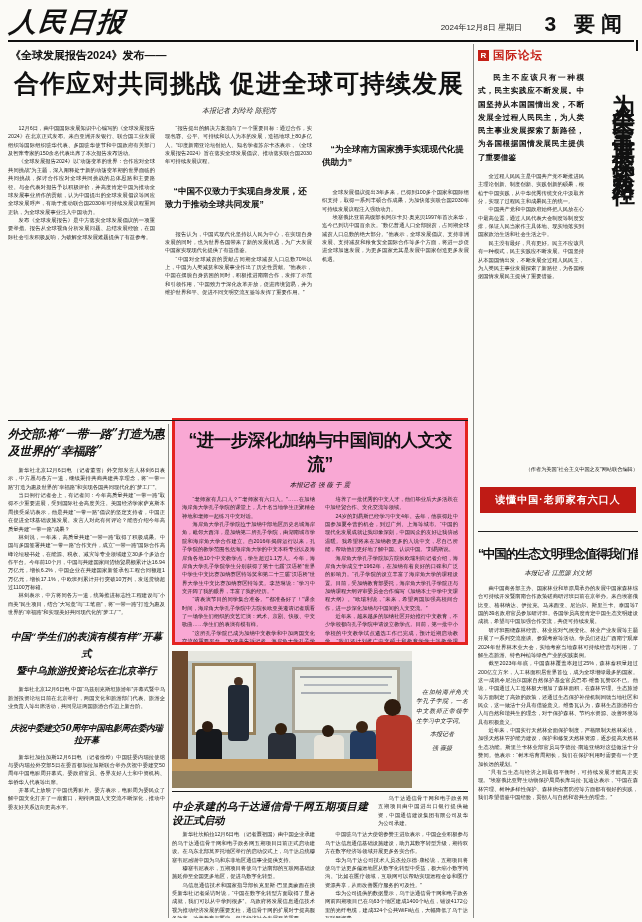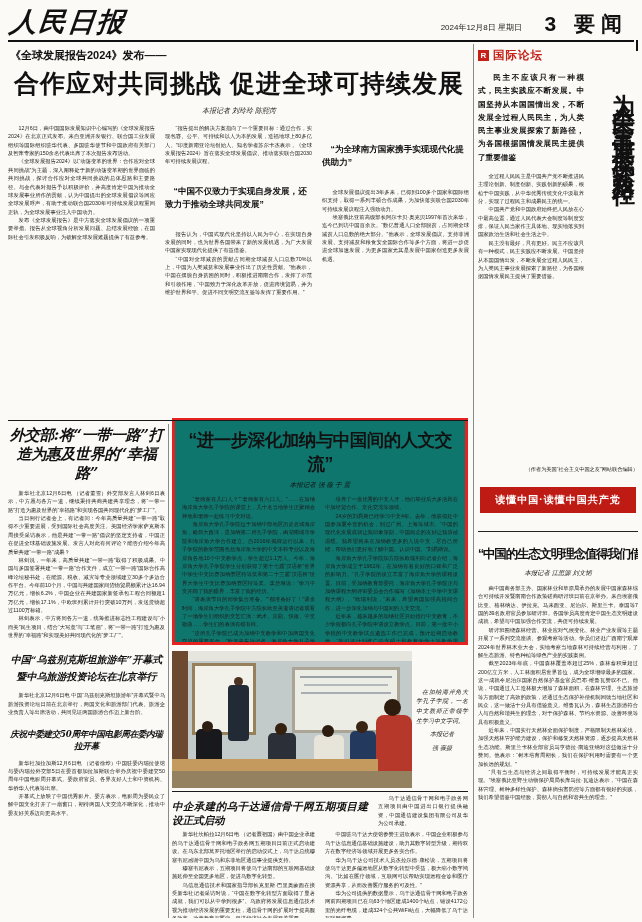--- a/index.html
+++ b/index.html
@@ -23,27 +23,27 @@
   .lead-hl{font-size:25px;font-weight:bold;text-align:center;letter-spacing:1px;margin:4px 0 6px;}
   .lead-by{font-size:7px;text-align:center;font-family:Liberation Sans, sans-serif;font-style:italic;margin-bottom:8px;color:#222;}
   .leadcols{display:flex;gap:10px;}
   .leadcol{width:147px;overflow:hidden;height:288px;}
   .bd p{margin:0;text-indent:2em;font-size:5.3px;line-height:1.58;text-align:justify;color:#1c1c1c;}
   .subhead{font-size:8.6px;font-weight:bold;line-height:1.5;margin:19px 0;text-indent:1em;}
 
   
   #leftcol{left:8px;top:420px;width:157px;height:500px;overflow:hidden;}
   .kai-hl{font-family:"DejaVu Serif",serif;font-style:italic;font-weight:bold;}
-  .hl-diplomacy{font-size:15px;letter-spacing:-0.4px;margin:6px 0;text-align:center;}
+  .hl-diplomacy{font-size:12px;letter-spacing:-0.4px;margin:6px 0;}
   .hl-two{font-size:10px;text-align:center;line-height:1.7;margin:12px 0 6px;}
   .hl-film{font-size:8.6px;letter-spacing:-0.3px;margin:12px 0 6px;text-align:center;}
 
   
   #redbox{left:172px;top:418px;width:296px;height:227px;border:3px solid #e42320;
-          background:#0f766e;box-sizing:border-box;padding:4px 7px;overflow:hidden;}
+          background:#f9a8d4;box-sizing:border-box;padding:4px 7px;overflow:hidden;}
   .ghana-hl{font-size:17.5px;font-weight:bold;text-align:center;letter-spacing:-0.5px;margin:3px 0 5px;}
   .ghana-by{font-size:6.5px;text-align:center;font-family:"DejaVu Serif",serif;font-style:italic;margin-bottom:5px;}
   .twocol{column-count:2;column-gap:10px;}
 
   
   #photo-wrap{left:172px;top:651px;width:296px;height:137px;}
   #photo{position:absolute;left:0;top:0;width:240px;height:137px;overflow:hidden;background:#c2cbc9;}
   #caption{position:absolute;left:244px;top:0;width:52px;height:137px;
            font-family:"DejaVu Serif",serif;font-style:italic;font-size:6px;line-height:1.6;
            color:#222;display:flex;flex-direction:column;justify-content:center;text-align:justify;}
@@ -113,21 +113,21 @@
 
   <div class="abs" id="leftcol">
     <div class="kai-hl hl-diplomacy">外交部:将“一带一路”打造为惠及世界的“幸福路”</div>
     <div class="bd">
       <p>新华社北京12月6日电 （记者董雪）外交部发言人林剑6日表示，中方愿与各方一道，继续秉持共商共建共享理念，将“一带一路”打造为惠及世界的“幸福路”和实现各国共同现代化的“梦工厂”。</p>
       <p>当日例行记者会上，有记者问：今年高质量共建“一带一路”取得不少重要进展，受到国际社会高度关注。美国经济学家萨克斯本周接受采访表示，他是共建“一带一路”倡议的坚定支持者，中国正在促进全球基础设施发展。发言人对此有何评论？能否介绍今年高质量共建“一带一路”成果？</p>
       <p>林剑说，一年来，高质量共建“一带一路”取得了积极成果。中国与多国签署共建“一带一路”合作文件，成立“一带一路”国际合作高峰论坛秘书处，在能源、税收、减灾等专业领域建立30多个多边合作平台。今年前10个月，中国与共建国家间货物贸易额累计达16.94万亿元，增长6.2%，中国企业在共建国家新签承包工程合同额超1万亿元，增长17.1%，中欧班列累计开行突破10万列，发送货物超过1100万标箱。</p>
       <p>林剑表示，中方将同各方一道，统筹推进标志性工程建设与“小而美”民生项目，结合“大写意”与“工笔画”，将“一带一路”打造为惠及世界的“幸福路”和实现美好共同现代化的“梦工厂”。</p>
     </div>
     <div class="kai-hl hl-two">
-      <div>中国“乌兹别克斯坦旅游年”开幕式</div>
+      <div>中国“学生们的表演有模有样”开幕式</div>
       <div>暨中乌旅游投资论坛在北京举行</div>
     </div>
     <div class="bd">
       <p>新华社北京12月6日电 中国“乌兹别克斯坦旅游年”开幕式暨中乌旅游投资论坛日前在北京举行，两国文化和旅游部门代表、旅游企业负责人等出席活动，共同见证两国旅游合作迈上新台阶。</p>
     </div>
     <div class="kai-hl hl-film">庆祝中委建交50周年中国电影周在委内瑞拉开幕</div>
     <div class="bd">
       <p>新华社加拉加斯12月6日电 （记者徐烨）中国驻委内瑞拉使馆与委内瑞拉外交部5日在委首都加拉加斯联合举办庆祝中委建交50周年中国电影周开幕式。委政府官员、各界友好人士和中资机构、华侨华人代表等出席。</p>
       <p>开幕式上放映了中国优秀影片。委方表示，电影周为委民众了解中国文化打开了一扇窗口，期待两国人文交流不断深化，推动中委友好关系迈向更高水平。</p>
     </div>
@@ -207,21 +207,21 @@
         <div class="demo-intro">民主不应该只有一种模式，民主实践应不断发展。中国坚持从本国国情出发，不断发展全过程人民民主，为人类民主事业发展探索了新路径，为各国根据国情发展民主提供了重要借鉴</div>
         <div class="bd">
           <p>全过程人民民主是中国共产党不断推进民主理论创新、制度创新、实践创新的硕果，根植于中国实践，从中华优秀传统文化中汲取养分，实现了过程民主和成果民主的统一。</p>
           <p>中国共产党和中国政府始终把人民放在心中最高位置，通过人民代表大会制度等制度安排，保证人民当家作主具体地、现实地落实到国家政治生活和社会生活之中。</p>
           <p>民主没有最好，只有更好。民主不应该只有一种模式，民主实践应不断发展。中国坚持从本国国情出发，不断发展全过程人民民主，为人类民主事业发展探索了新路径，为各国根据国情发展民主提供了重要借鉴。</p>
         </div>
       </div>
       <div class="vert-hl">为人类民主事业发展探索新路径</div>
     </div>
     <div class="attr">（作者为美国“社会主义中国之友”网站联合编辑）</div>
-    <div class="banner">读懂中国·读懂中国共产党</div>
+    <div class="banner">读懂中国·老师家有六口人</div>
     <div class="eco-rule"></div>
     <div class="eco-hl">“中国的生态文明理念值得我们借鉴”</div>
     <div class="eco-by">本报记者 江思源 刘文韬</div>
     <div class="bd">
       <p>由中国商务部主办、国家林业和草原局承办的发展中国家森林综合可持续开发暨南南合作政策磋商研讨班日前在京举办。来自埃塞俄比亚、格林纳达、伊拉克、马来西亚、尼泊尔、斯里兰卡、泰国等7国的39名政府官员参加研讨班。各国学员高度肯定中国生态文明建设成就，希望与中国加强合作交流，共促可持续发展。</p>
       <p>研讨班围绕森林经营、林业应对气候变化、林业产业发展等主题开展了一系列交流座谈、参观考察等活动。学员们还赴广西南宁观摩2024年世界林木业大会，实地考察当地森林可持续经营与利用，了解生态旅游、特色种植等绿色产业的实践案例。</p>
       <p>截至2023年年底，中国森林覆盖率超过25%，森林蓄积量超过200亿立方米，人工林面积居世界首位，成为全球增绿最多的国家。这一成就令尼泊尔国家自然保护基金官员巴布·维鲁瓦赞叹不已。他说，中国通过人工造林极大增加了森林面积，在森林管理、生态旅游等方面制定了高效的政策，还通过生态保护补偿机制回馈当地社区和民众，这一做法十分具有借鉴意义。维鲁瓦认为，森林生态旅游符合人与自然和谐共生的理念，对于保护森林、节约水资源、改善环境等具有积极意义。</p>
       <p>近年来，中国实行天然林全面保护制度，严格限制天然林采伐，加强天然林管护能力建设，保护和修复天然林资源，逐步提高天然林生态功能。斯里兰卡林业部官员马亨德拉·南迪亚纳对这些做法十分赞同。他表示：“树木培育周期长，我们在保护利用时需要有一个更加长远的规划。”</p>
       <p>“只有当生态与经济之间取得平衡时，可持续发展才能真正实现。”埃塞俄比亚野生动物保护局局长库马拉·瓦迪达表示，“中国在森林管理、树种多样性保护、森林病虫害防控等方面都有很好的实践，我们希望借鉴中国经验，贯彻人与自然和谐共生的理念。”</p>
     </div>

